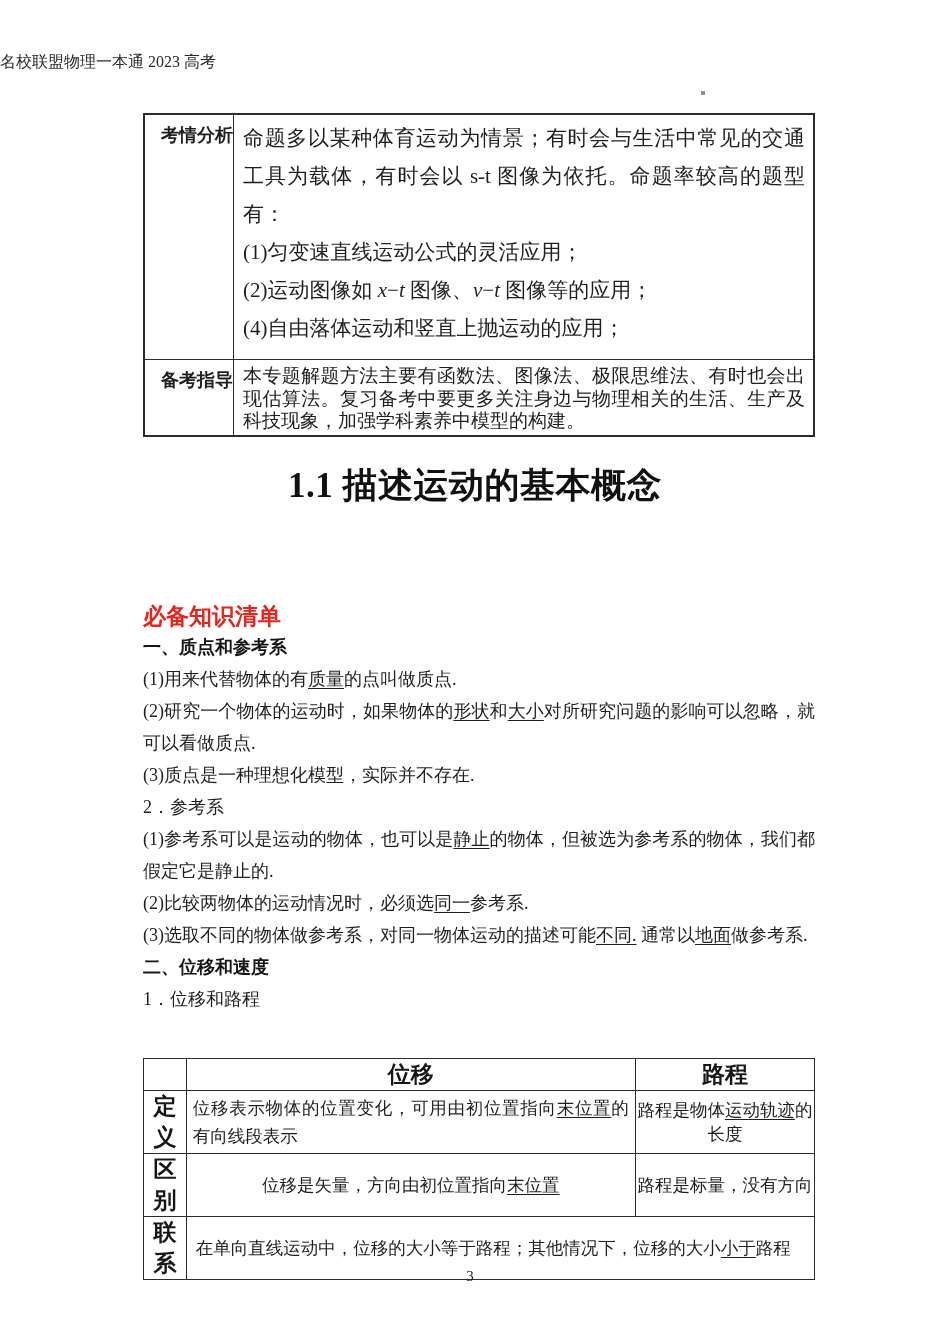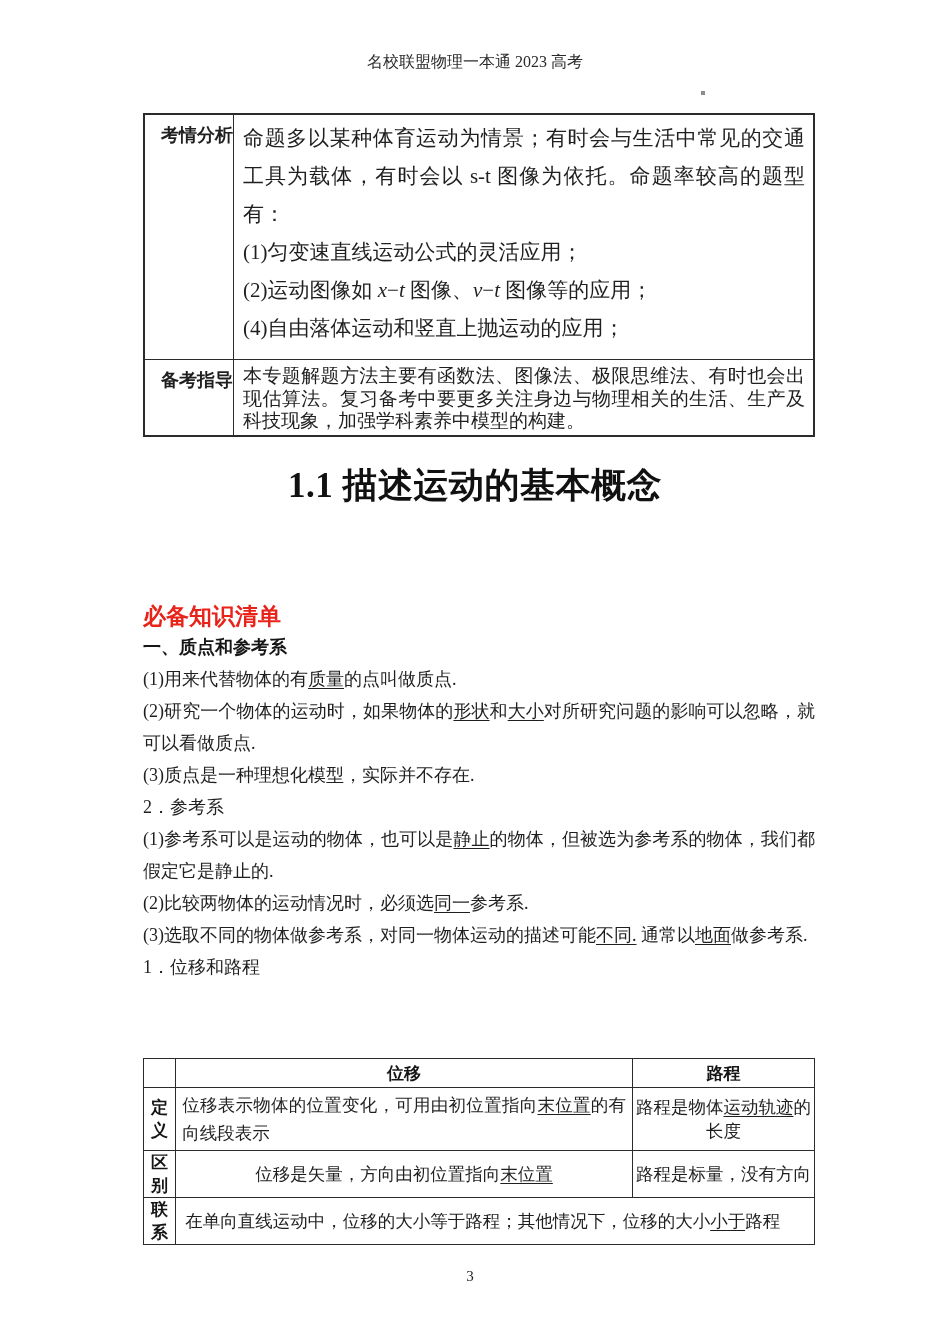--- a/index.html
+++ b/index.html
@@ -8,21 +8,21 @@
     position:relative;
     width:950px; height:1344px;
     font-family:"Liberation Serif","DejaVu Serif",serif;
     color:#1f1f1f;
     overflow:hidden;
   }
 
   
   .page-header {
     position:absolute; top:52px; left:0; width:950px;
-    text-align:center; font-size:16px; color:#2a2a2a;
+    text-align:left; font-size:16px; color:#2a2a2a;
   }
   .stray-dot {
     position:absolute; left:701px; top:91px; width:4px; height:4px;
     background:#8d8d8d;
   }
 
   
   .table1 {
     position:absolute; left:143px; top:113px; width:672px;
     border:2px solid #2b2b2b;
@@ -80,21 +80,21 @@
     border-collapse:collapse;
     font-size:17.5px;
   }
   .table2 td {
     border:1.5px solid #2b2b2b;
     text-align:center; vertical-align:middle;
     padding:0;
   }
   .table2 .lbl, .table2 .hdr {
     font-family:"Liberation Sans","DejaVu Sans",sans-serif;
-    font-weight:bold; font-size:17px; color:#161616;
+    font-weight:bold; font-size:23px; color:#161616;
   }
   .t2-hrow td { height:29px; }
   .t2-def td { height:61px; }
   .t2-dif td { height:32px; }
   .t2-rel td { height:45px; }
   .t2-def .just {
     text-align:justify; padding:3px 6px; line-height:28px;
   }
   .t2-rel .merged { text-align:left; padding-left:9px; }
 
@@ -129,20 +129,21 @@
   <div class="k-heading" style="color: rgb(232, 35, 26);">必备知识清单</div>
   <div>
       <div class="k-h2"><span>一、质点和参考系</span></div>
       <div class="k-p"><span>(1)用来代替物体的有</span><span class="u">质量</span><span>的点叫做质点.</span></div>
       <div class="k-p"><span>(2)研究一个物体的运动时，如果物体的</span><span class="u">形状</span><span>和</span><span class="u">大小</span><span>对所研究问题的影响可以忽略，就可以看做质点.</span></div>
       <div class="k-p"><span>(3)质点是一种理想化模型，实际并不存在.</span></div>
       <div class="k-num"><span>2．参考系</span></div>
       <div class="k-p"><span>(1)参考系可以是运动的物体，也可以是</span><span class="u">静止</span><span>的物体，但被选为参考系的物体，我们都假定它是静止的.</span></div>
       <div class="k-p"><span>(2)比较两物体的运动情况时，必须选</span><span class="u">同一</span><span>参考系.</span></div>
       <div class="k-p"><span>(3)选取不同的物体做参考系，对同一物体运动的描述可能</span><span class="u">不同.</span><span> 通常以</span><span class="u">地面</span><span>做参考系.</span></div>
+      <div class="k-h2"><span>二、位移和速度</span></div>
       <div class="k-num"><span>1．位移和路程</span></div>
     </div>
 </div>
 
 <table class="table2">
   <tbody>
       <tr class="t2-hrow">
     <td class="lbl"></td>
     <td class="hdr">位移</td>
     <td class="hdr">路程</td>

